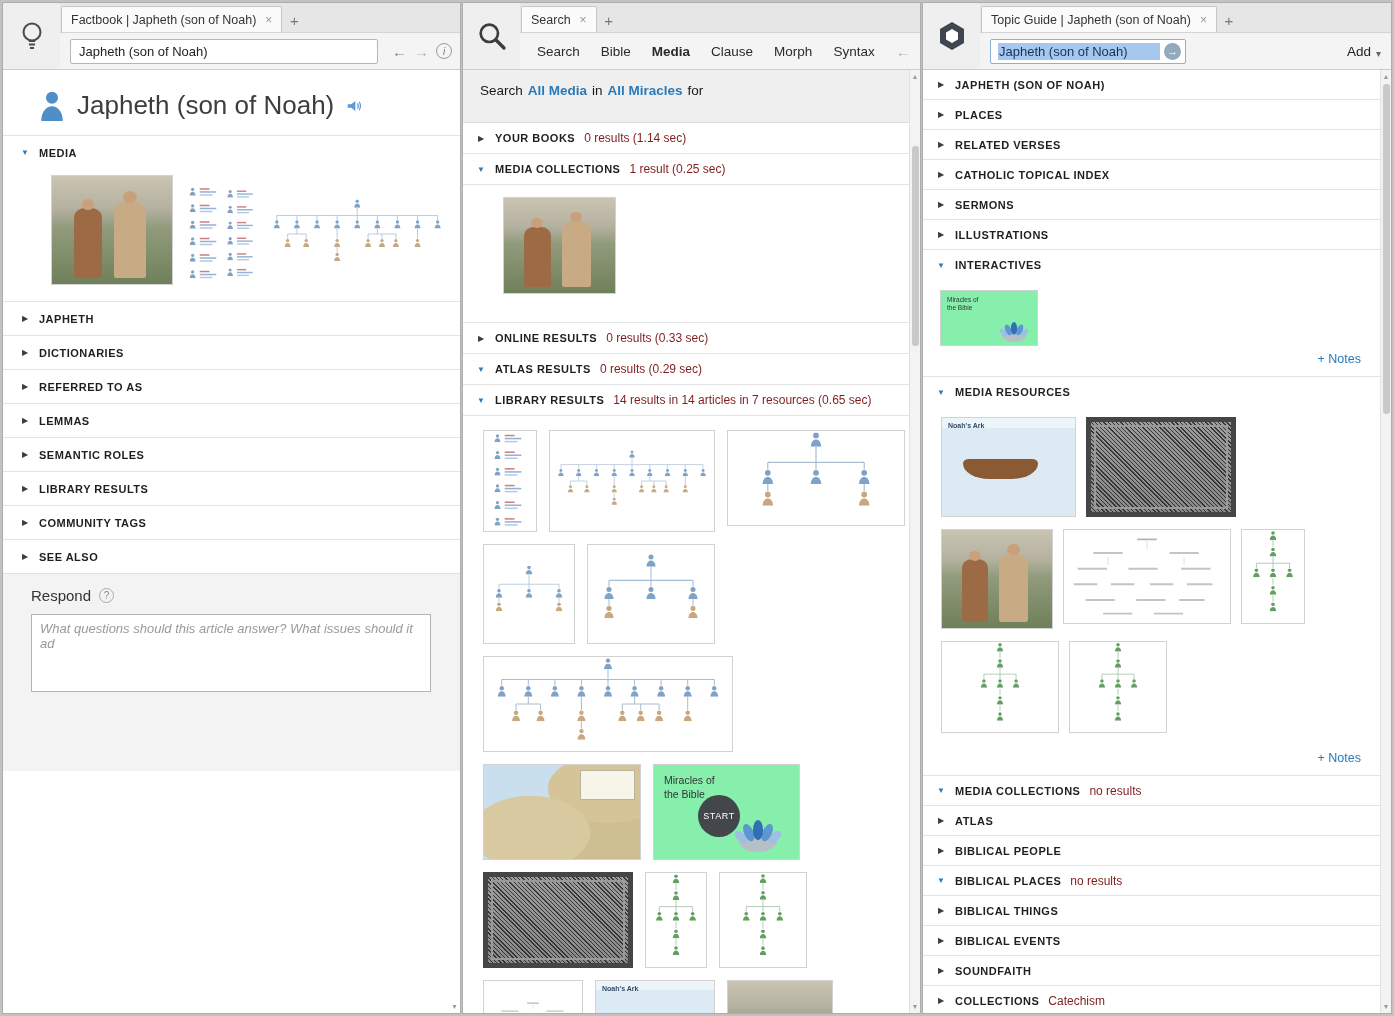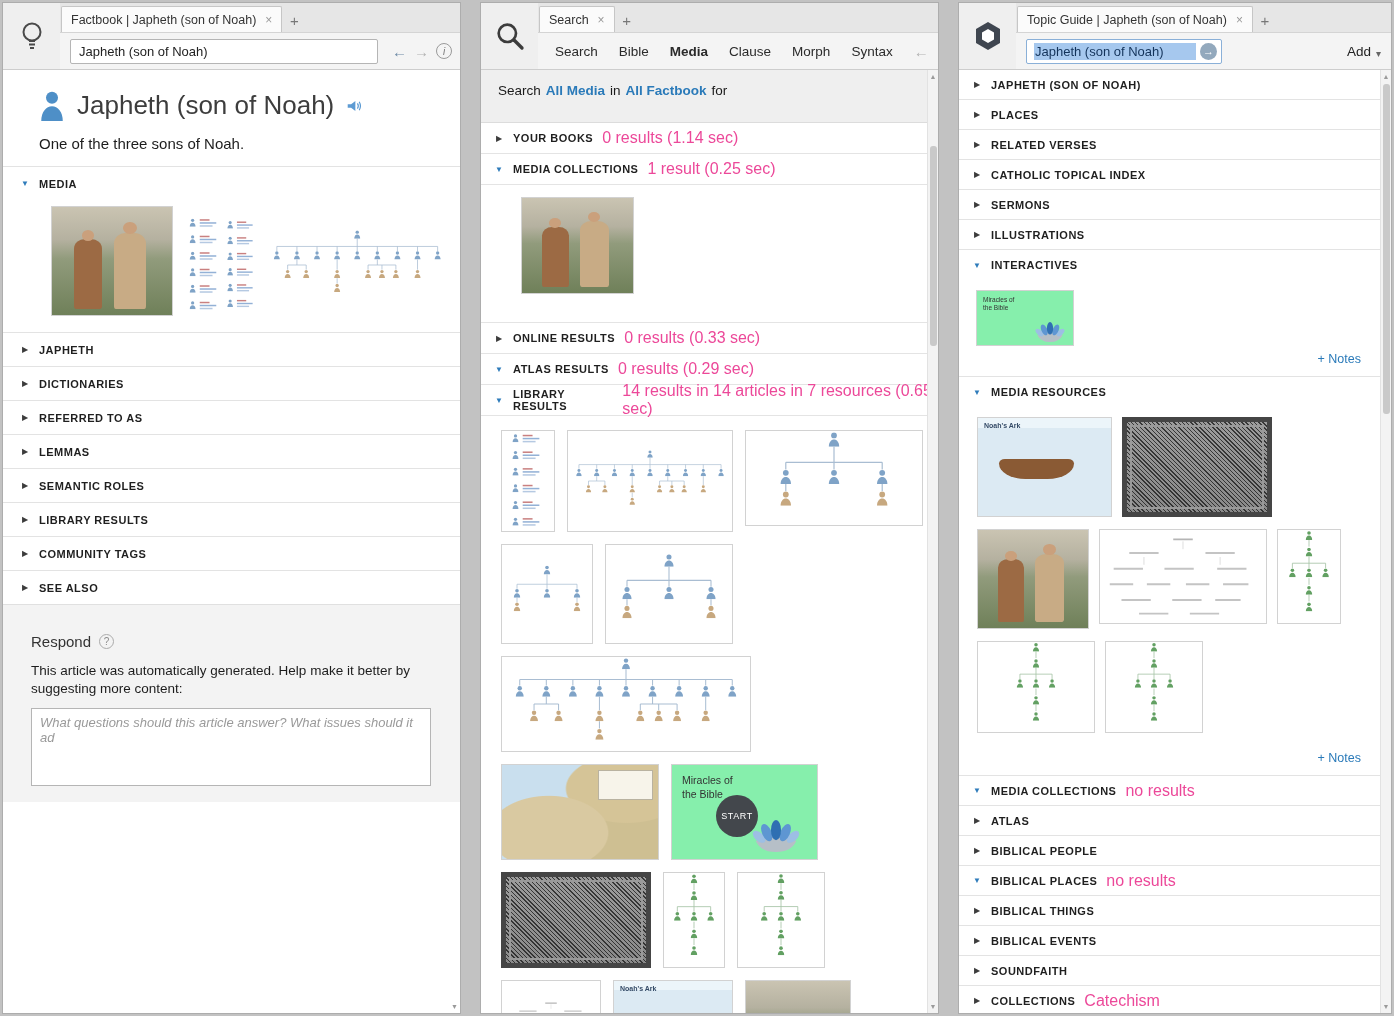--- a/index.html
+++ b/index.html
@@ -1,18 +1,18 @@
 <!DOCTYPE html>
 <html><head>
 <meta charset="utf-8">
 <style>
 *{margin:0;padding:0;box-sizing:border-box}
 html,body{width:1394px;height:1016px}
 body{font-family:"Liberation Sans",sans-serif;background:#c2c2c2;overflow:hidden}
-.app{display:flex;gap:19px;padding:2px;height:100%}
+.app{display:flex;gap:1px;padding:2px;height:100%}
 .panel{background:#fff;border:1px solid #adadad;display:flex;flex-direction:column;overflow:hidden}
 .panel-fb,.panel-search{flex:0 0 459px}
 .panel-tg{flex:1}
 .panel-header{display:grid;grid-template-columns:57px 1fr;grid-template-rows:30px 36px;border-bottom:1px solid #cdcdcd;flex:0 0 auto;background:#f4f4f4}
 .panel-glyph{grid-row:1/3;display:flex;align-items:center;justify-content:center;background:#efefef;color:#474747}
 .tab-row{display:flex;align-items:flex-end;background:#e6e6e6;border-bottom:1px solid #d4d4d4;padding-left:1px}
 .tab{display:flex;align-items:center;gap:9px;background:#fbfbfb;border:1px solid #c6c6c6;border-bottom:none;height:26px;padding:0 9px;font-size:12.5px;color:#333;border-radius:2px 2px 0 0;white-space:nowrap}
 .tab-close{color:#9a9a9a;font-size:12px}
 .tab-new{width:24px;height:24px;display:flex;align-items:center;justify-content:center;color:#777;font-size:15px}
 .toolbar{display:flex;align-items:center;gap:7px;padding:0 10px;background:#f4f4f4}
@@ -27,35 +27,35 @@
 .fb-head{padding:20px 20px 14px 36px}
 .fb-title-row{display:flex;align-items:center;gap:12px}
 .fb-title{font-size:26px;font-weight:400;color:#3d3d3d}
 .fb-sub{font-size:15px;color:#1d1d1d;margin-top:14px}
 .fb-row{display:flex;align-items:center;gap:9px;height:34px;border-top:1px solid #e3e3e3;padding-left:17px}
 .chev{font-size:8px;color:#3c3c3c;width:10px;text-align:center;flex:0 0 auto}
 .chev.open{color:#2f7cbb}
 .sec-label{font-size:11px;font-weight:bold;letter-spacing:.5px;color:#1f1f1f}
 .fb-media{display:flex;gap:14px;align-items:flex-start;padding:6px 10px 8px 48px}
 .fb-link-row{display:flex;align-items:center;gap:8px;padding:2px 0 12px 30px;color:#2a7ab9;font-size:14px}
-.respond{background:#f3f3f3;border-top:1px solid #e0e0e0;padding:28px 28px;height:198px}
+.respond{background:#f3f3f3;border-top:1px solid #e0e0e0;padding:13px 28px;height:198px}
 .respond-title-row{display:flex;align-items:center;gap:8px}
 .respond-title{font-size:15px;color:#333}
 .q-circle{width:15px;height:15px;border:1px solid #ababab;border-radius:50%;color:#8b8b8b;font-size:10px;display:flex;align-items:center;justify-content:center}
 .respond-body{font-size:13.5px;color:#1d1d1d;margin-top:12px;line-height:1.35;max-width:410px}
 .respond textarea{margin-top:10px;width:400px;height:78px;border:1px solid #b5b5b5;background:#fff;font:13px "Liberation Sans",sans-serif;color:#333;padding:6px 8px;resize:none}
 .respond textarea::placeholder{color:#9a9a9a;font-style:italic}
 
 .search-modes .mode{font-size:13.5px;color:#2b2b2b;padding:0 7px}
 .search-modes .mode.active{font-weight:700}
 .scope{background:#efefef;border-bottom:1px solid #dcdcdc;padding:13px 17px 15px}
 .scope-line{font-size:13.5px;color:#1a1a1a;margin-bottom:9px;display:flex;gap:5px}
 .lnk{color:#2a7ab9;font-weight:700;text-decoration:none}
 .res-row{display:flex;align-items:center;gap:9px;height:31px;border-bottom:1px solid #e4e4e4;padding-left:13px}
-.res-meta{font-size:16px;color:#ec4899;font-weight:400}
+.res-meta{font-size:12px;color:#7f1d1d;font-weight:400}
 .mc-content{padding:12px 0 28px 40px;border-bottom:1px solid #e4e4e4}
 .lib{padding:14px 0 0 20px}
 .lib-row{display:flex;gap:12px;margin-bottom:12px;align-items:flex-start}
 .tn{background:#fff;border:1px solid #d2d2d2;flex:0 0 auto;display:block}
 
 .tn-painting{position:relative;overflow:hidden;background:linear-gradient(180deg,#cac4b2 0%,#b5b1a0 30%,#919b7c 48%,#6f8059 100%)}
 .fig{position:absolute;bottom:6%}
 .fig::before{content:"";position:absolute;top:-14%;left:28%;width:44%;height:16%;border-radius:50%;background:#caa07c}
 .fig1{left:18%;width:24%;height:64%;background:#9c6a44;border-radius:38% 38% 6% 6%/14% 14% 4% 4%}
 .fig2{left:52%;width:26%;height:70%;background:#c8ab85;border-radius:38% 38% 6% 6%/14% 14% 4% 4%}
@@ -253,21 +253,20 @@
       <div class="fb-head">
         <div class="fb-title-row">
           <svg width="26" height="30" viewBox="0 0 10 12" fill="#4e8fc7">
               <use href="#p"></use>
             </svg>
           <h1 class="fb-title">Japheth (son of Noah)</h1>
           <svg width="17" height="14" viewBox="0 0 20 16" style="color:#5d9bd3">
               <use href="#speaker"></use>
             </svg>
         </div>
-        <p class="fb-sub">One of the three sons of Noah.</p>
       </div>
 
       <div class="fb-row">
         <span class="chev open">▼</span>
         <span class="sec-label">MEDIA</span>
       </div>
       <div class="fb-media">
         <div class="tn tn-painting" style="width:122px;height:110px">
             <i class="fig fig1"></i>
             <i class="fig fig2"></i>
@@ -310,21 +309,20 @@
       <div class="fb-row">
         <span class="chev">▶</span>
         <span class="sec-label">SEE ALSO</span>
       </div>
 
       <div class="respond">
         <div class="respond-title-row">
           <span class="respond-title">Respond</span>
           <span class="q-circle">?</span>
         </div>
-        <p class="respond-body">This article was automatically generated. Help make it better by suggesting more content:</p>
         <textarea placeholder="What questions should this article answer? What issues should it ad" style=""></textarea>
       </div>
       <div class="scrollbar bare">
         <span class="sb-arrow down">▼</span>
       </div>
     </div>
   </section>
 
   <section class="panel panel-search">
     <header class="panel-header">
@@ -352,21 +350,21 @@
         <span class="nav-arrow dim">→</span>
 
       </div>
     </header>
     <div class="panel-body">
       <div class="scope">
         <div class="scope-line">
           <span>Search</span>
           <a class="lnk">All Media</a>
           <span>in</span>
-          <a class="lnk">All Factbook</a>
+          <a class="lnk">All Miracles</a>
           <span>for</span>
         </div>
       </div>
 
       <div class="res-row">
         <span class="chev">▶</span>
         <span class="sec-label">YOUR BOOKS</span>
         <span class="res-meta">0 results (1.14 sec)</span>
       </div>
       <div class="res-row">

